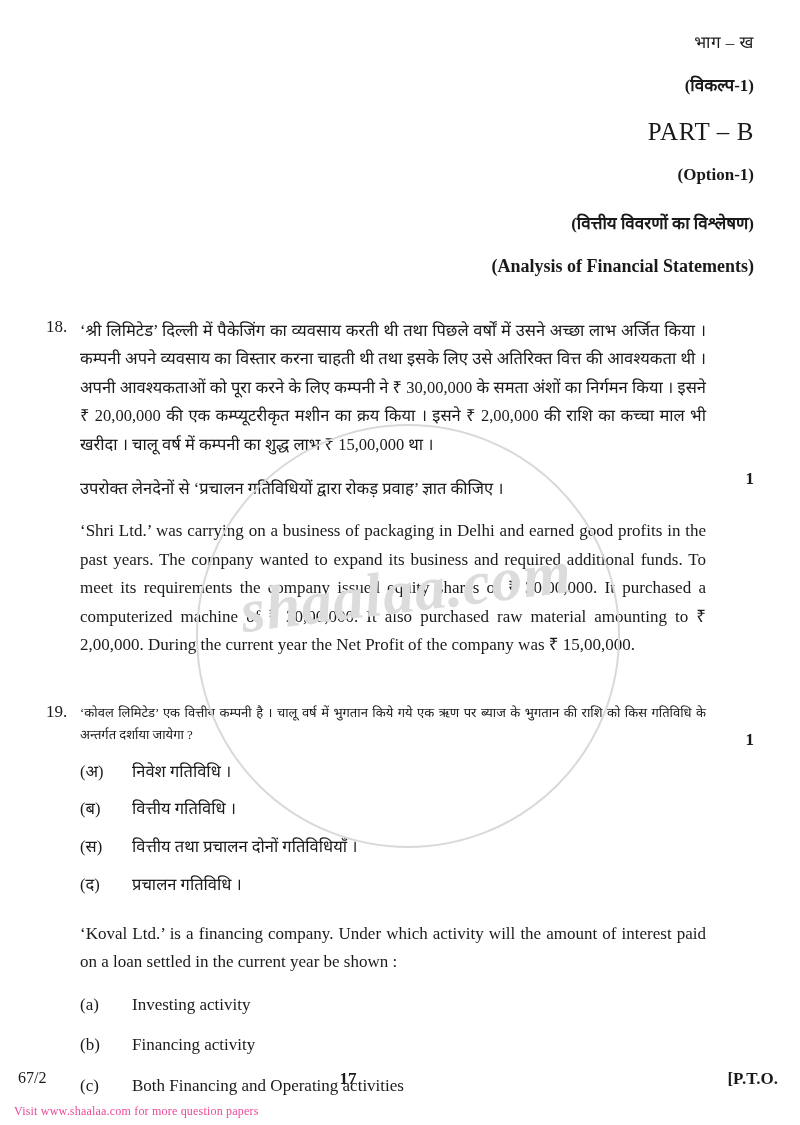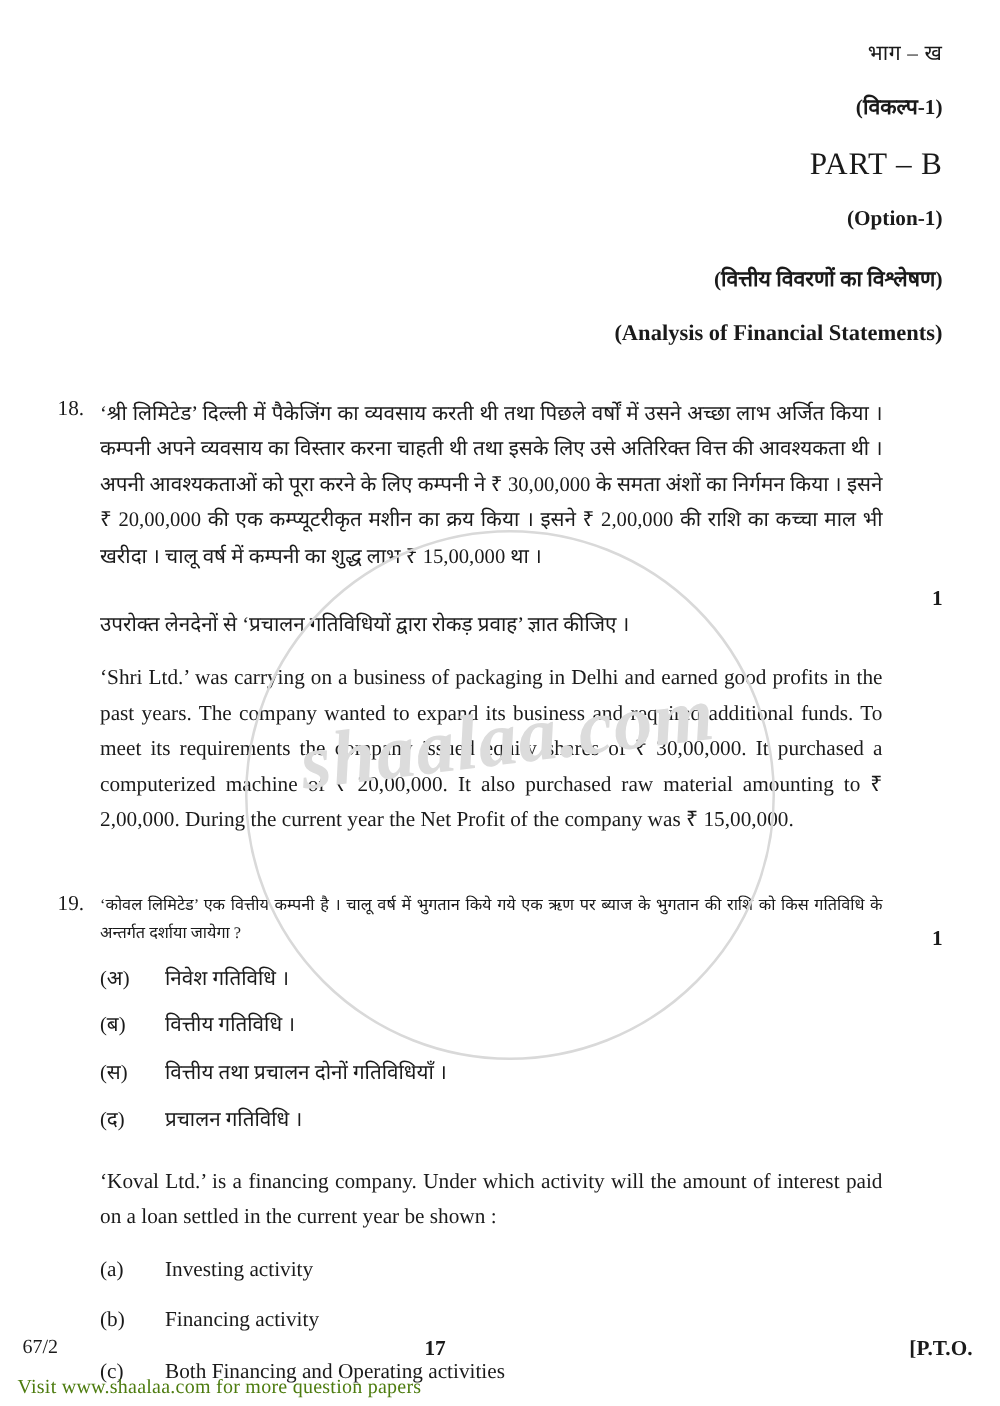--- a/index.html
+++ b/index.html
@@ -112,21 +112,21 @@
   }
   .hindi-para {
     font-size: 16.5px;
     line-height: 1.72;
     text-align: justify;
     text-justify: inter-word;
   }
   .hindi-para-2 {
     font-size: 16.5px;
     line-height: 1.72;
-    margin-top: 27px;
+    margin-top: 16px;
   }
   .eng-para {
     font-size: 17px;
     line-height: 1.68;
     text-align: justify;
     text-justify: inter-word;
     margin-top: 14px;
   }
   .eng-indent {
     font-size: 17px;
@@ -187,22 +187,22 @@
     right: 22px;
     top: 0;
     font-size: 17px;
     font-weight: bold;
     padding-left: 15px;
   }
   .site-line {
     position: absolute;
     left: 14px;
     bottom: 6px;
-    font-size: 16px;
-    color: #4d7c0f;
+    font-size: 12px;
+    color: #ec4899;
     letter-spacing: 0.2px;
     font-family: Liberation Serif, serif;
   }
 </style>
 </head>
 <body>
 
 <div class="page">
 
   <div class="watermark"></div>

